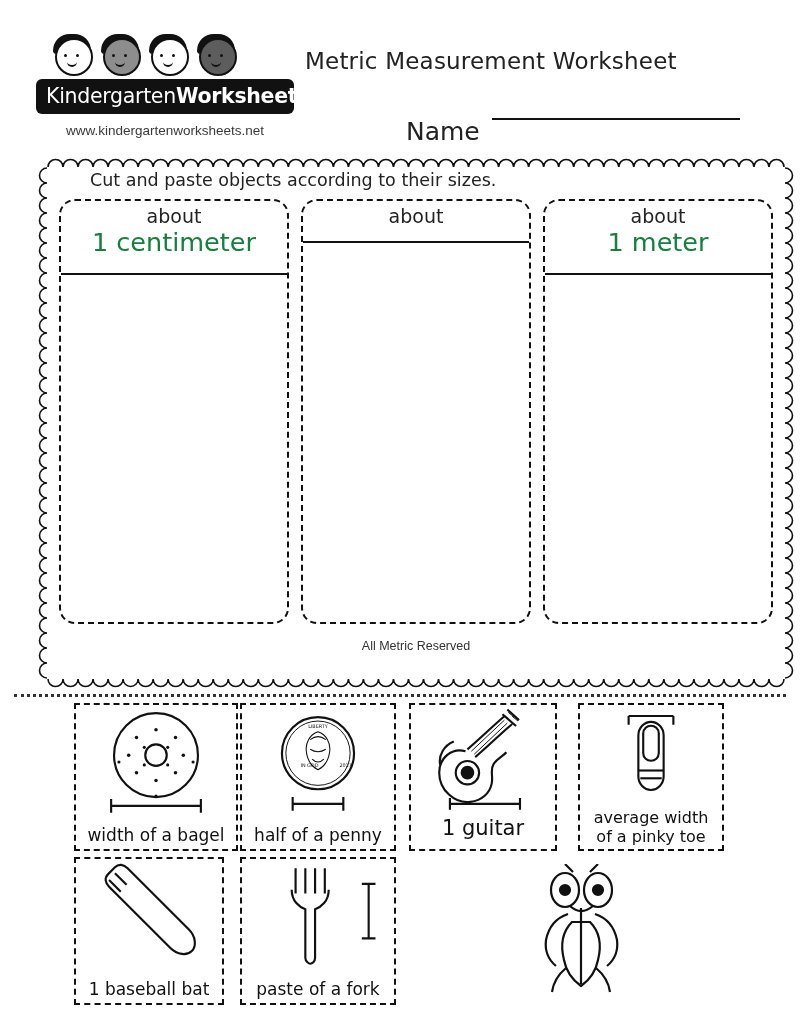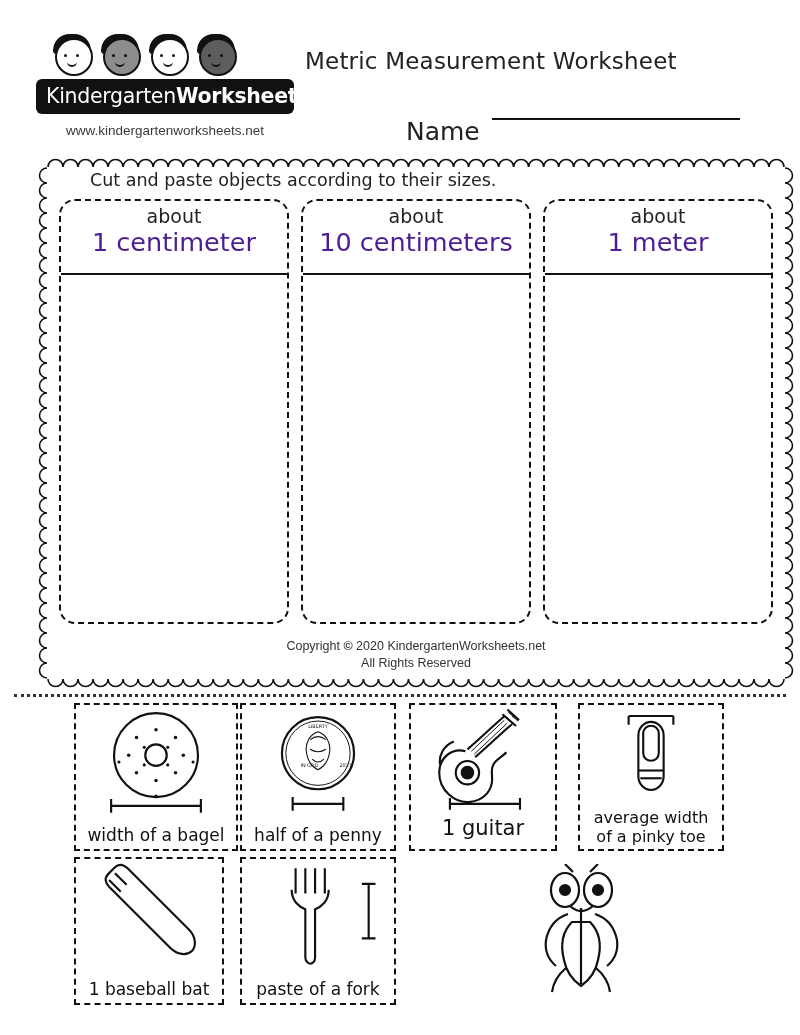--- a/index.html
+++ b/index.html
@@ -181,21 +181,21 @@
   }
   .col-about {
     font-size: 19px;
     font-family: "DejaVu Sans", sans-serif;
     color: #222;
     line-height: 1.1;
   }
   .col-value {
     font-size: 25.5px;
     font-family: "DejaVu Sans", sans-serif;
-    color: #4c1d95;
+    color: #15803d;
     line-height: 1.25;
     white-space: nowrap;
   }
 
   .copyright {
     position: absolute;
     left: 0;
     top: 480px;
     width: 756px;
     text-align: center;
@@ -330,34 +330,32 @@
   <div class="columns">
     <div class="col">
       <div class="col-head">
         <div class="col-about">about</div>
         <div class="col-value">1 centimeter</div>
       </div>
     </div>
     <div class="col">
       <div class="col-head">
         <div class="col-about">about</div>
-        <div class="col-value">10 centimeters</div>
       </div>
     </div>
     <div class="col">
       <div class="col-head">
         <div class="col-about">about</div>
         <div class="col-value">1 meter</div>
       </div>
     </div>
   </div>
 
   <div class="copyright">
-    <div><span>Copyright </span><b>©</b><span> 2020 KindergartenWorksheets.net</span></div>
-    <div>All Rights Reserved</div>
+    <div>All Metric Reserved</div>
   </div>
 </div>
 
 <div class="cut-line"></div>
 
 <div class="cards">
 
   <div class="card penny">
     <svg class="art" height="112" viewBox="0 0 156 112">
       <circle cx="78" cy="48" r="37" fill="#fff" stroke="#111" stroke-width="2.2"></circle>

